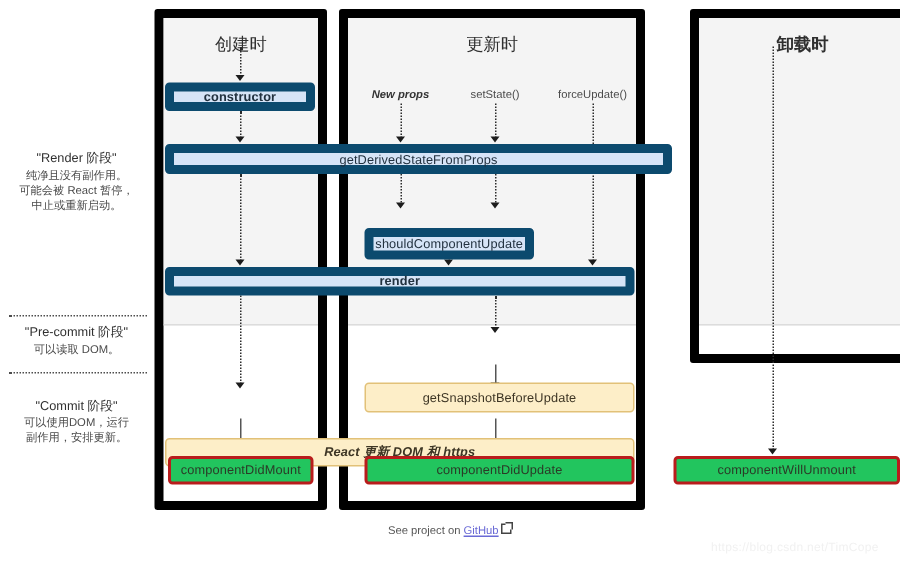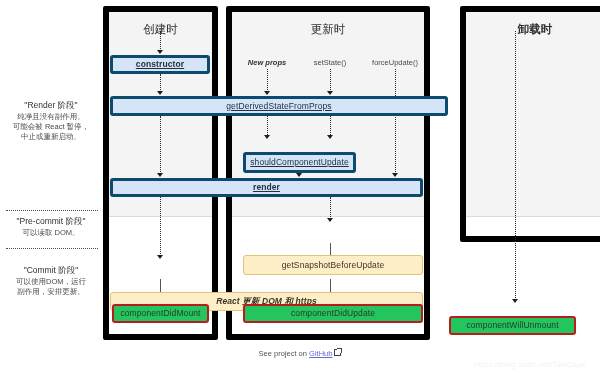--- a/index.html
+++ b/index.html
@@ -61,23 +61,22 @@
     display:flex;
     align-items:center;
     justify-content:center;
     font-size:8.5px;
     line-height:1;
     white-space:nowrap;
     letter-spacing:.1px;
   }
   .node.blue{
     background:#d6e4f7;
-    border:3px solid #0c4a6e;
+    border:6px solid #0c4a6e;
     color:#22313f;
-    text-decoration:underline;
   }
   .node.blue.bold{font-weight:bold;}
   .node.yellow{
     background:#fdeec8;
     border:1px solid #e2c178;
     color:#3d3524;
     margin-top:32px;
   }
   .node.yellow.italic{font-style:italic;font-weight:bold;}
   .node.green{
@@ -272,21 +271,21 @@
   <div class="node blue bold" style="left:110px;top:178px;width:313px;height:19px;">render</div>
 
   <div class="node yellow" style="left:243px;top:223px;width:180px;height:20px;">getSnapshotBeforeUpdate</div>
 
   <div class="node yellow italic" style="left:110px;top:260px;width:313px;height:19px;">React 更新 DOM 和 https</div>
 
   <div class="node green" style="left:112px;top:304px;width:97px;height:19px;">componentDidMount</div>
 
   <div class="node green" style="left:243px;top:304px;width:180px;height:19px;">componentDidUpdate</div>
 
-  <div class="node green" style="left:449px;top:304px;width:127px;height:19px;margin-top:12px;">componentWillUnmount</div>
+  <div class="node green" style="left:449px;top:304px;width:151px;height:19px;">componentWillUnmount</div>
 
   <div class="footer" style="left:0px;top:349px;">
     <span>See project on</span>
     <a href="#">GitHub</a><span class="ext-icon"></span>
   </div>
 
   <div class="watermark" style="left:474px;top:360px;">https://blog.csdn.net/TimCope</div>
 
 </div>
 

